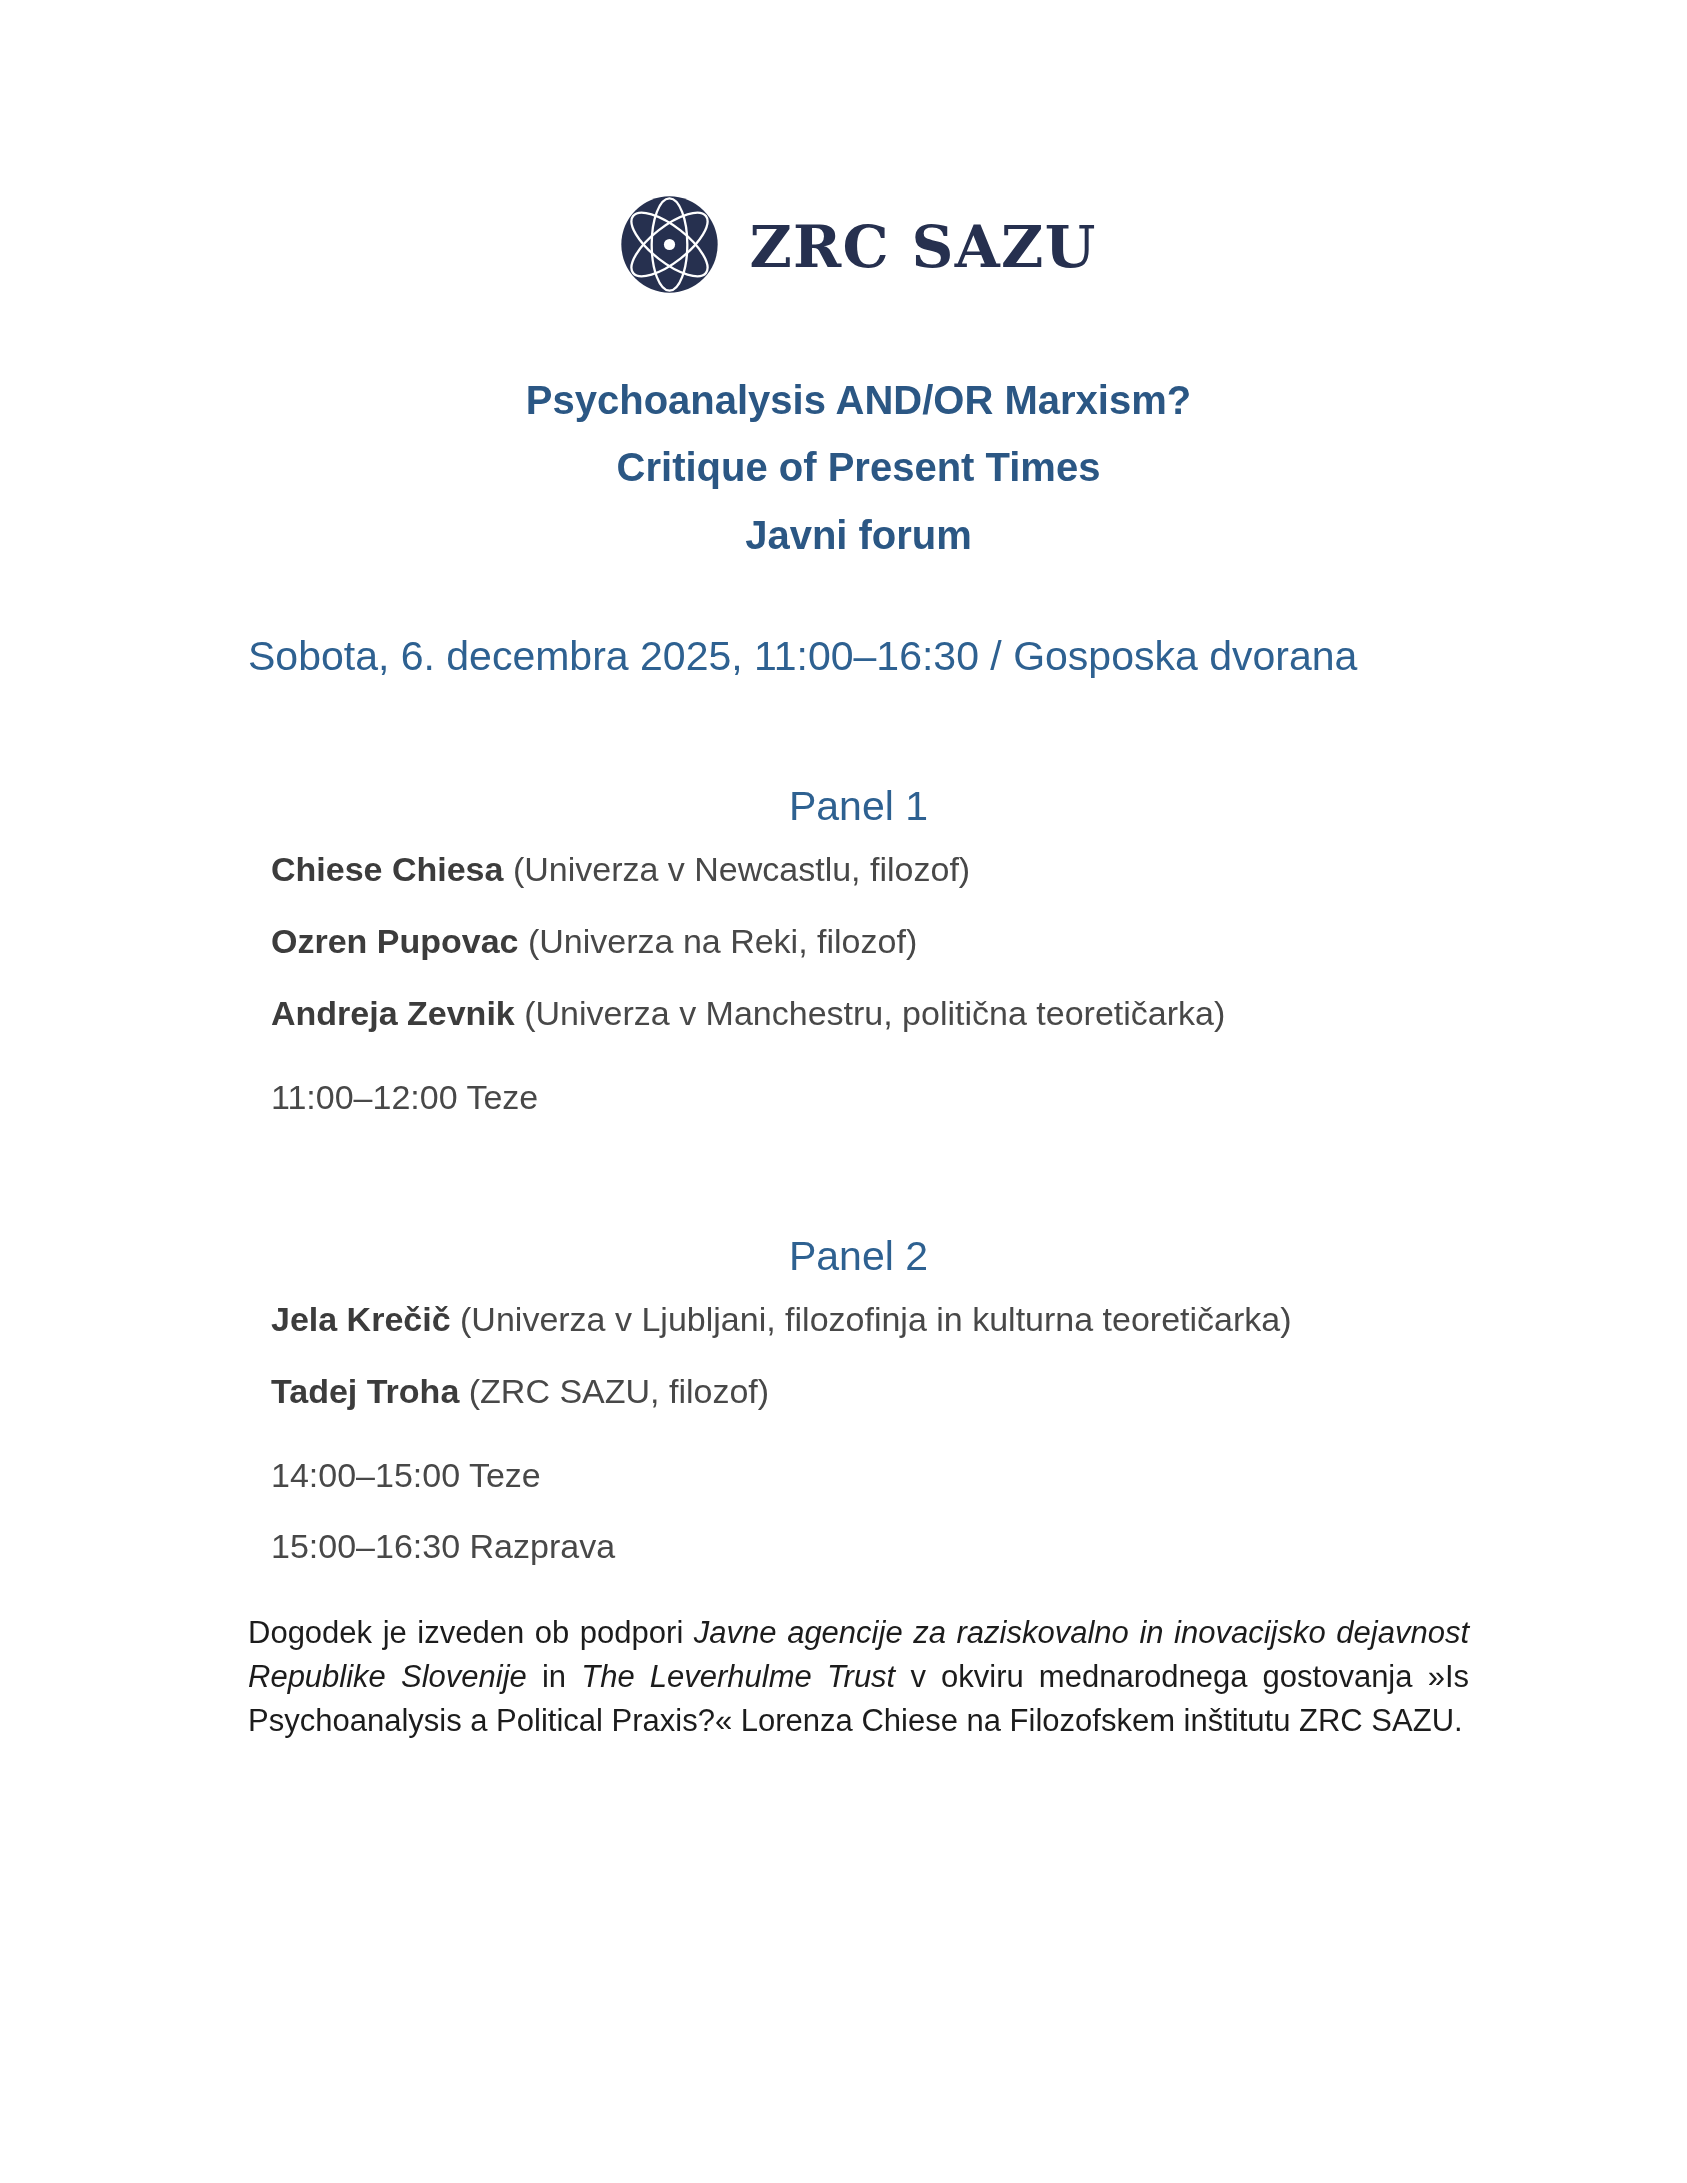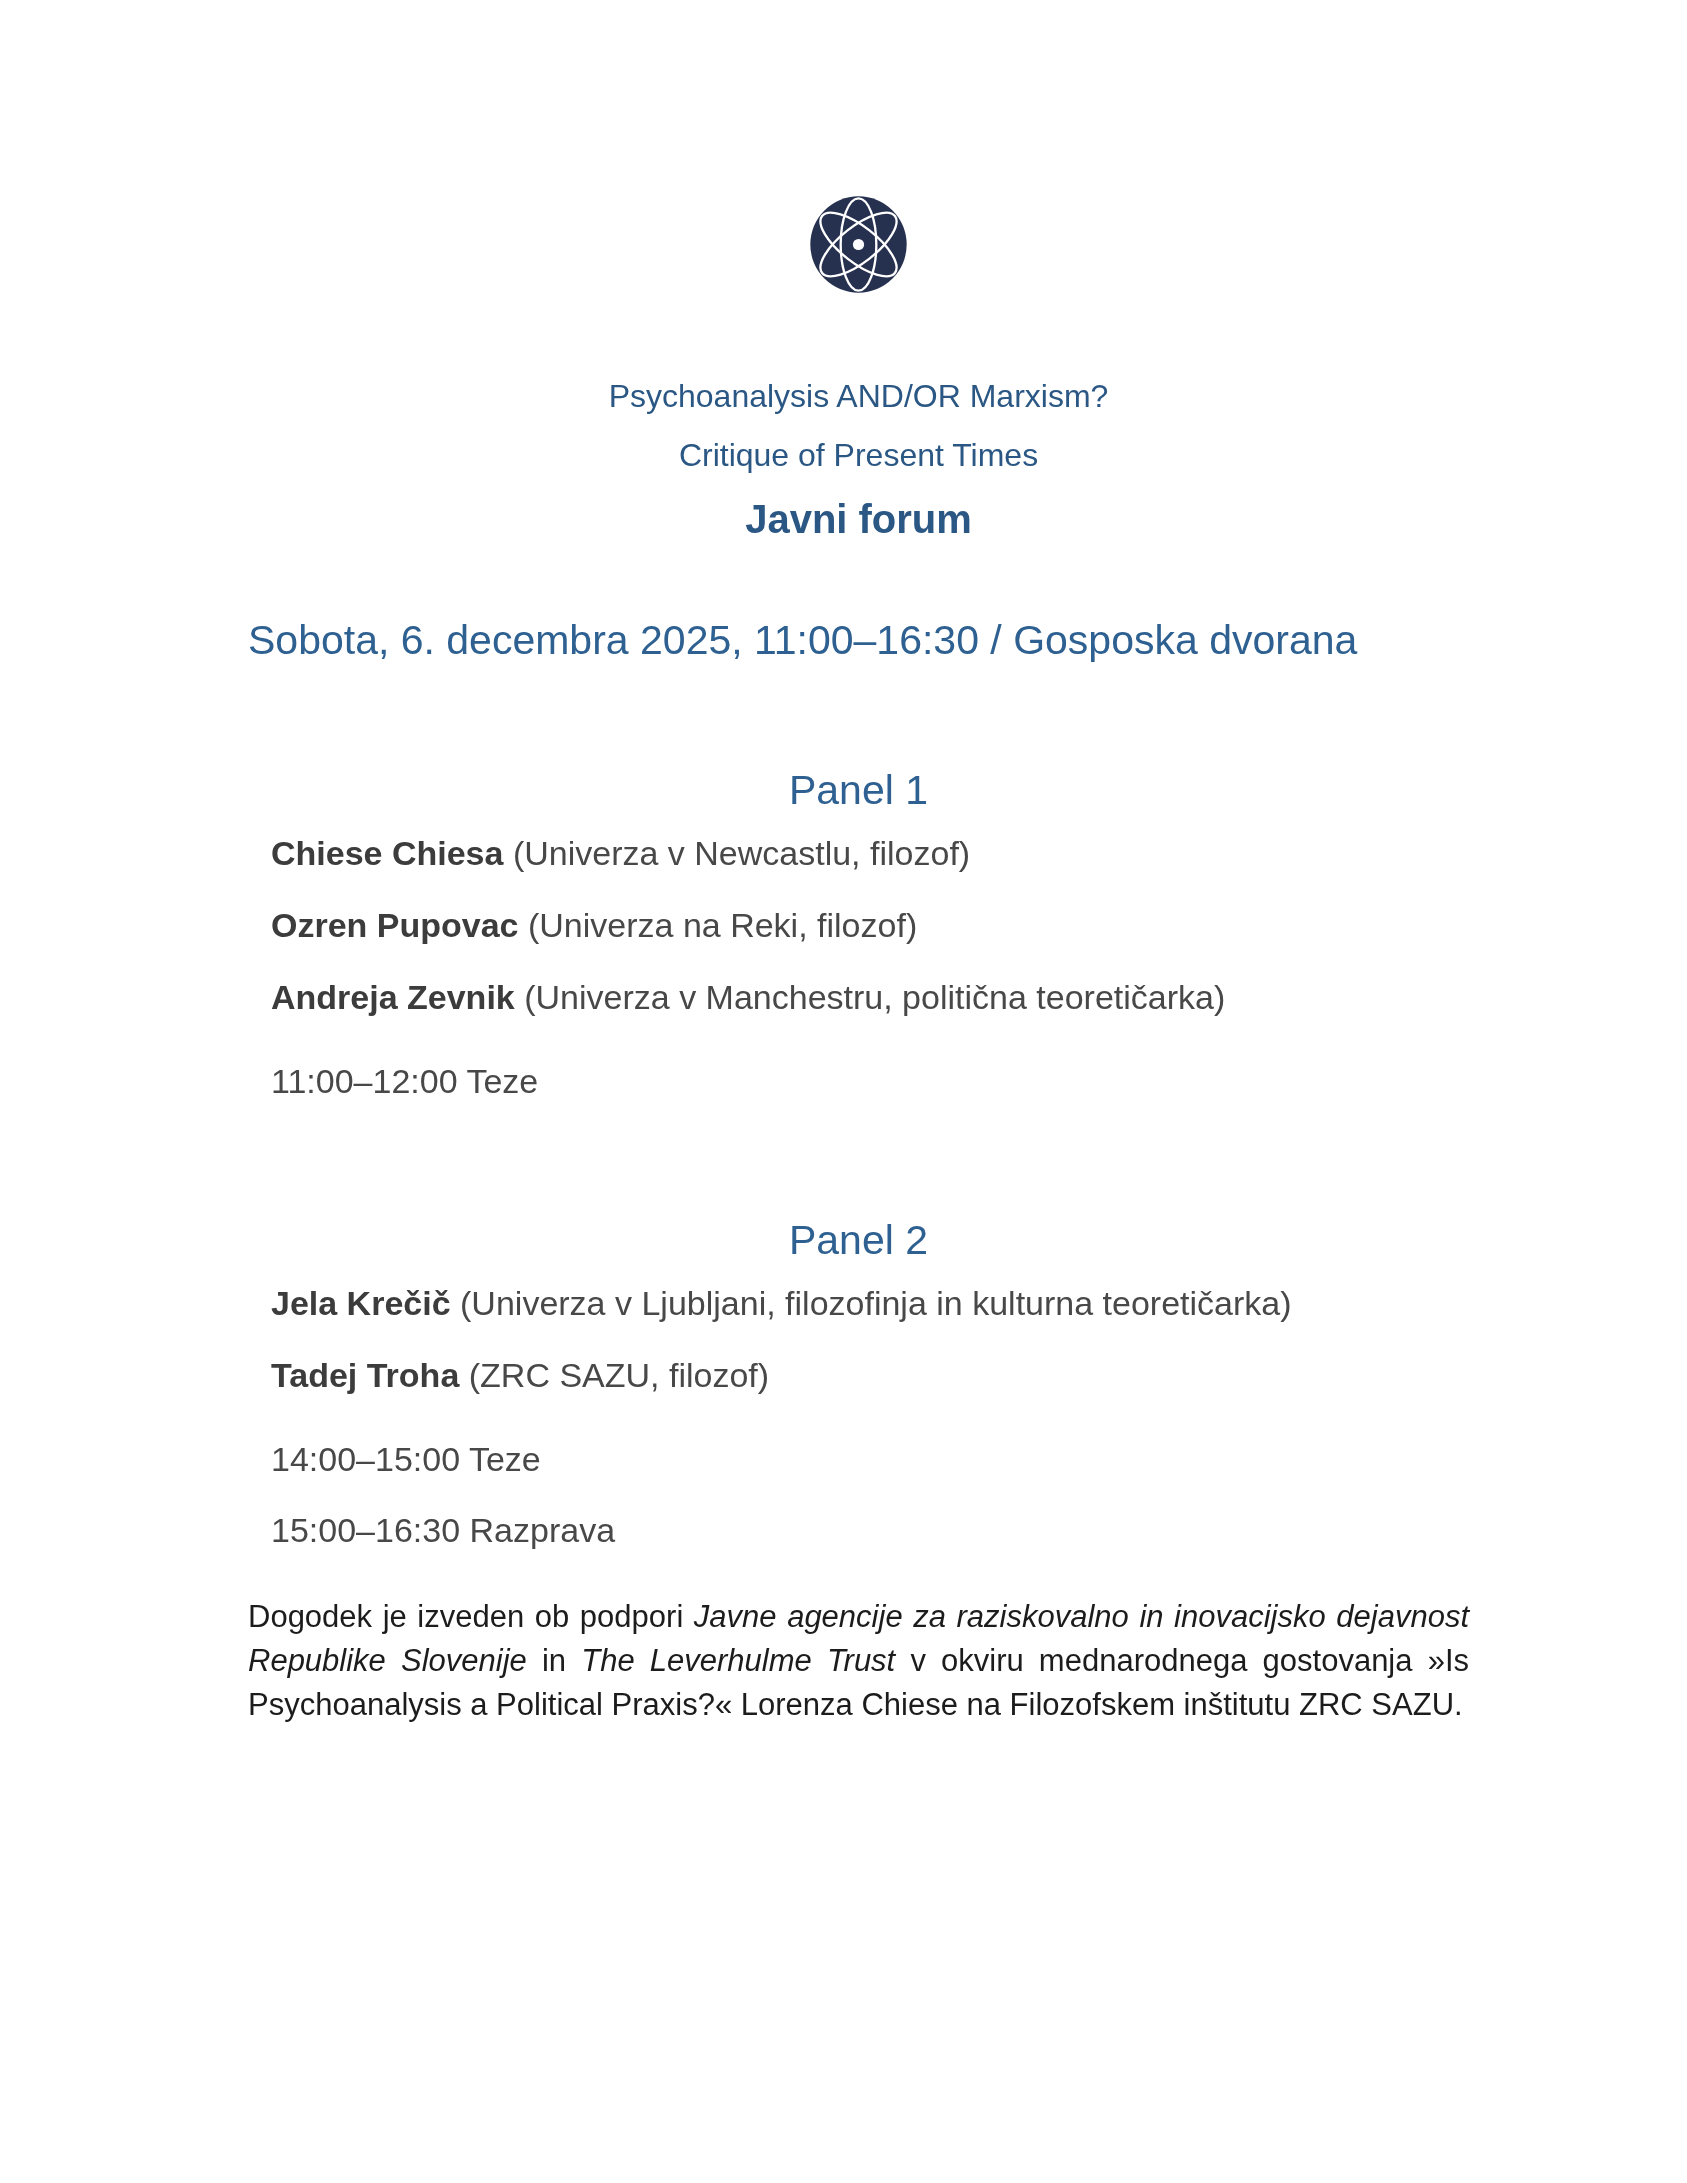--- a/index.html
+++ b/index.html
@@ -31,21 +31,21 @@
     font-weight:bold;
     font-size:58px;
     letter-spacing:1.3px;
     color:var(--logo-navy);
     line-height:1;
     padding-top:4px;
   }
   
   .title-block{text-align:center;}
   .title-line{
-    font-size:32px;font-weight:normal;line-height:1;
+    font-size:40px;font-weight:bold;line-height:1;
     color:var(--title-blue);
   }
   .title-line.l1{margin-top:86px;}
   .title-line.l2{margin-top:26.5px;text-align:center;}
   .subtitle{
     font-size:40px;font-weight:bold;line-height:1;
     color:var(--title-blue);
     margin-top:28px;
   }
   
@@ -94,20 +94,21 @@
   <header class="logo-row">
     <svg class="logo-mark" viewBox="0 0 150 150" xmlns="http://www.w3.org/2000/svg" aria-hidden="true">
       <circle cx="75" cy="75" r="73" fill="#26304F"></circle>
       <g stroke="#ffffff" stroke-width="3.5" fill="none">
         <ellipse cx="75" cy="75" rx="27" ry="70"></ellipse>
         <ellipse cx="75" cy="75" rx="27" ry="70" transform="rotate(52 75 75)"></ellipse>
         <ellipse cx="75" cy="75" rx="27" ry="70" transform="rotate(-52 75 75)"></ellipse>
       </g>
       <circle cx="75" cy="75" r="8.5" fill="#ffffff"></circle>
     </svg>
+    <div class="logo-text">ZRC SAZU</div>
   </header>
 
   <section class="title-block">
     <h1 class="title-line l1">Psychoanalysis AND/OR Marxism?</h1>
     <h1 class="title-line l2">Critique of Present Times</h1>
     <h2 class="subtitle">Javni forum</h2>
   </section>
 
   <p class="date-line">Sobota, 6. decembra 2025, 11:00–16:30 / Gosposka dvorana</p>
 

